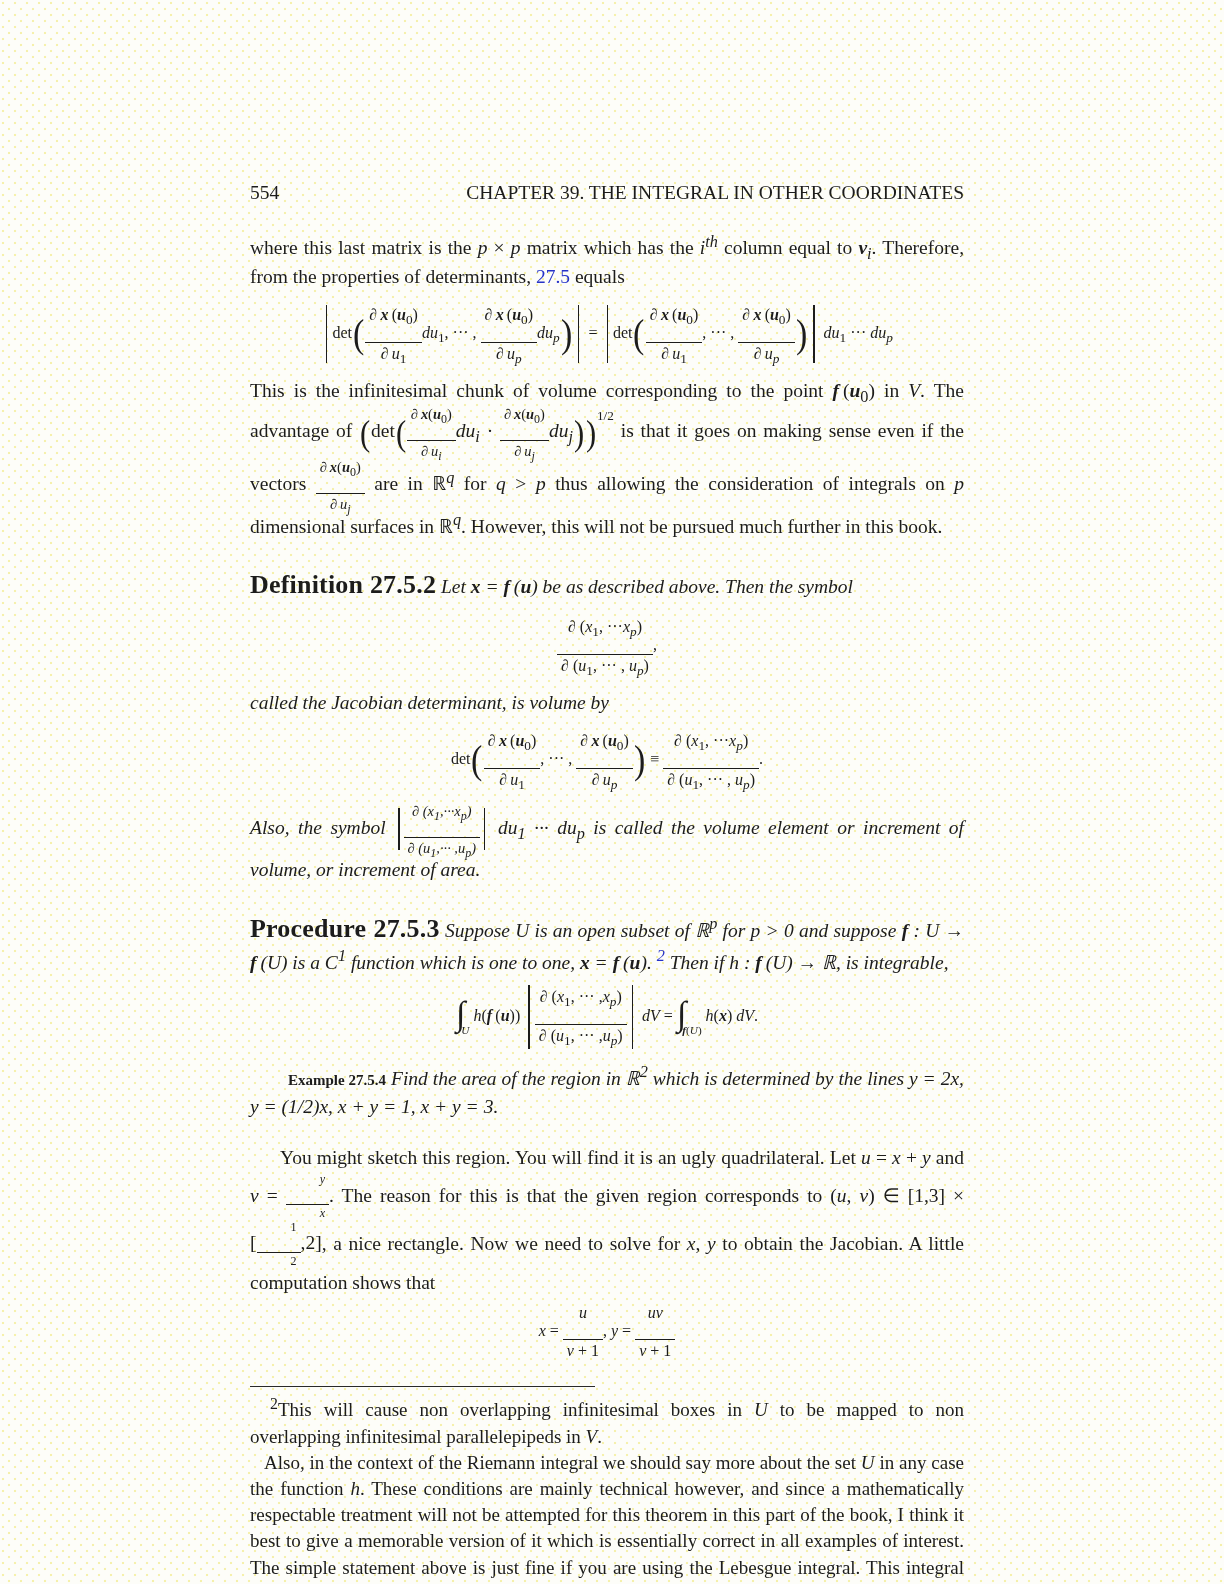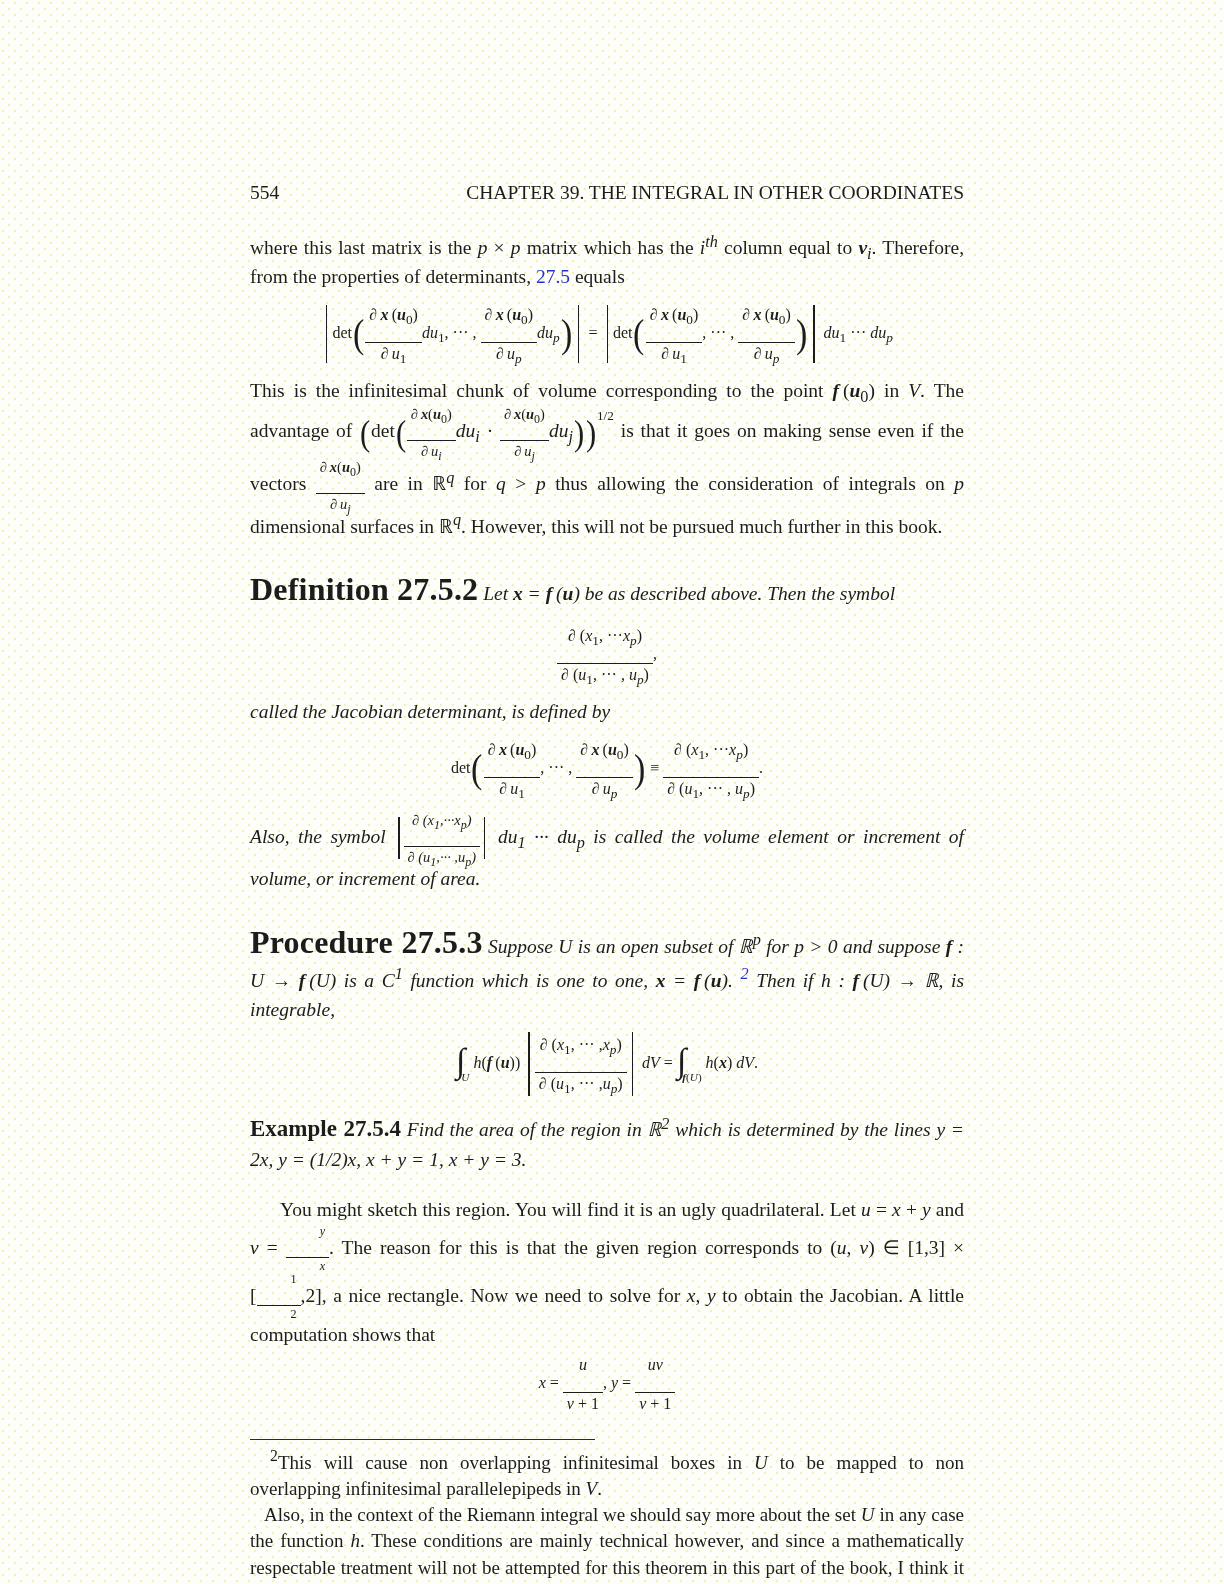--- a/index.html
+++ b/index.html
@@ -31,23 +31,23 @@
   .bp2{display:inline-block;font-size:185%;font-weight:100;line-height:0;vertical-align:middle;transform:scaleX(0.85);}
   .vbar{display:inline-block;width:1.4px;height:58px;background:#1c1c1c;vertical-align:middle;margin:0 5px;}
   .vbar.sm{height:42px;margin:0 4px;}
   .vbar.tall{height:64px;}
   .pow{font-size:0.68em;vertical-align:super;position:relative;top:-0.75em;font-style:normal;}
   .int{font-size:215%;line-height:0;vertical-align:middle;position:relative;top:-4px;}
   .ilo{font-size:0.70em;position:relative;top:0.85em;margin:0 4px 0 -4px;}
   .bv{font-weight:bold;font-style:italic;}
   .link{color:#2633c8;}
   sup{line-height:0;margin-top:24px;} sub{line-height:0;}
-  .thead{font-weight:bold;font-size:32px;font-style:normal;letter-spacing:0.2px;}
+  .thead{font-weight:bold;font-size:26px;font-style:normal;letter-spacing:0.2px;}
   .tblock{font-size:19.5px;line-height:1.5;text-align:justify;margin:24px 0 8px 0;}
-  .ehead{font-weight:bold;font-size:23px;font-style:normal;}
+  .ehead{font-weight:bold;font-size:15px;font-style:normal;margin-left:38px;}
   .fnrule{width:345px;border:none;border-top:1.6px solid #2a2a2a;margin:26px 0 10px 0;}
   .fn{font-size:19px;line-height:1.38;text-align:justify;margin:0;}
   .fn1{text-indent:20px;}
   .fn2{text-indent:14px;}
 </style>
 </head>
 <body>
 
 <div class="page">
   <div class="content">
@@ -63,21 +63,21 @@
 
     <p class="para">This is the infinitesimal chunk of volume corresponding to the point <span class="bv">f</span> (<span class="bv">u</span><sub>0</sub>) in <i>V</i>.  The advantage of <span class="bp2">(</span>det<span class="bp2">(</span><span class="fr sm"><span class="n">∂ <span class="bv">x</span>(<span class="bv">u</span><sub>0</sub>)</span><span class="d">∂ <i>u<sub>i</sub></i></span></span><i>du<sub>i</sub></i> · <span class="fr sm"><span class="n">∂ <span class="bv">x</span>(<span class="bv">u</span><sub>0</sub>)</span><span class="d">∂ <i>u<sub>j</sub></i></span></span><i>du<sub>j</sub></i><span class="bp2">)</span><span class="bp2">)</span><sup class="pow">1/2</sup> is that it goes on making sense even if the vectors <span class="fr sm"><span class="n">∂ <span class="bv">x</span>(<span class="bv">u</span><sub>0</sub>)</span><span class="d">∂ <i>u<sub>j</sub></i></span></span> are in ℝ<sup><i>q</i></sup> for <i>q</i> &gt; <i>p</i> thus allowing the consideration of integrals on <i>p</i> dimensional surfaces in ℝ<sup><i>q</i></sup>. However, this will not be pursued much further in this book.</p>
 
     <div class="tblock">
       <span class="thead">Definition 27.5.2</span>
       <span class="it">Let <span class="bv">x</span> = <span class="bv">f</span> (<span class="bv">u</span>) be as described above. Then the symbol</span>
     </div>
 
     <div class="eq"><span class="fr"><span class="n">∂ (<i>x</i><sub>1</sub>, ···<i>x<sub>p</sub></i>)</span><span class="d">∂ (<i>u</i><sub>1</sub>, ··· , <i>u<sub>p</sub></i>)</span></span>,</div>
 
-    <p class="para it">called the Jacobian determinant, is defined by</p>
+    <p class="para it">called the Jacobian determinant, is volume by</p>
 
     <div class="eq">det<span class="bp">(</span><span class="fr"><span class="n">∂ <span class="bv">x</span> (<span class="bv">u</span><sub>0</sub>)</span><span class="d">∂ <i>u</i><sub>1</sub></span></span>, ··· , <span class="fr"><span class="n">∂ <span class="bv">x</span> (<span class="bv">u</span><sub>0</sub>)</span><span class="d">∂ <i>u<sub>p</sub></i></span></span><span class="bp">)</span> ≡ <span class="fr"><span class="n">∂ (<i>x</i><sub>1</sub>, ···<i>x<sub>p</sub></i>)</span><span class="d">∂ (<i>u</i><sub>1</sub>, ··· , <i>u<sub>p</sub></i>)</span></span>.</div>
 
     <p class="para it" style="margin-top:14px;">Also, the symbol <span class="vbar sm"></span><span class="fr sm"><span class="n">∂ (<i>x</i><sub>1</sub>,···<i>x<sub>p</sub></i>)</span><span class="d">∂ (<i>u</i><sub>1</sub>,··· ,<i>u<sub>p</sub></i>)</span></span><span class="vbar sm"></span> <i>du</i><sub>1</sub> ··· <i>du<sub>p</sub></i> is called the volume element or increment of volume, or increment of area.</p>
 
 
     <div class="tblock">
       <span class="thead">Procedure 27.5.3</span>
       <span class="it">Suppose U is an open subset of ℝ<sup>p</sup> for p &gt; 0 and suppose <span class="bv">f</span> : U → <span class="bv">f</span> (U) is a C<sup>1</sup> function which is one to one, <span class="bv">x</span> = <span class="bv">f</span> (<span class="bv">u</span>). <sup class="link">2</sup> Then if h : <span class="bv">f</span> (U) → ℝ, is integrable,</span>
     </div>

